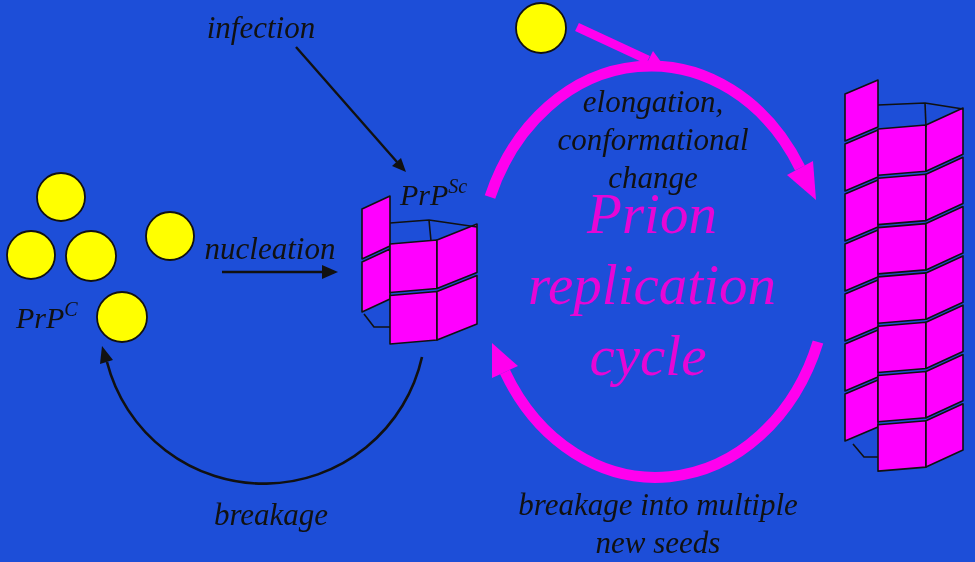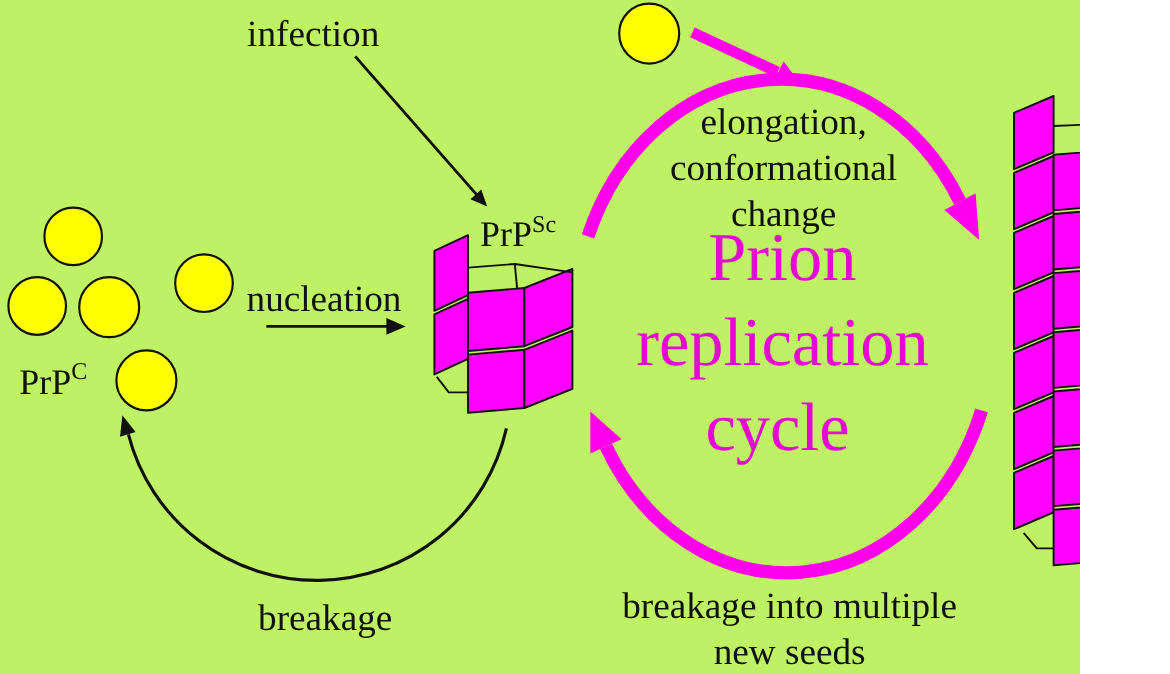--- a/index.html
+++ b/index.html
@@ -1,16 +1,16 @@
 <!DOCTYPE html>
 <html><head>
 <meta charset="utf-8">
 <style>
   html,body{margin:0;padding:0;background:#ffffff;}
-  .stage{position:relative;width:900px;height:562px;background:#bef264;overflow:hidden;}
+  .stage{position:relative;width:975px;height:562px;background:#1d4ed8;overflow:hidden;font-style:italic;}
   svg{display:block;}
   text{font-family:"Liberation Serif","DejaVu Serif",serif;}
   .blk-label{font-size:31px;}
   .title-line{font-size:57px;}
   .prp-label{font-size:30px;}
   .prp-sup{font-size:20px;}
 </style>
 </head>
 <body>
 

